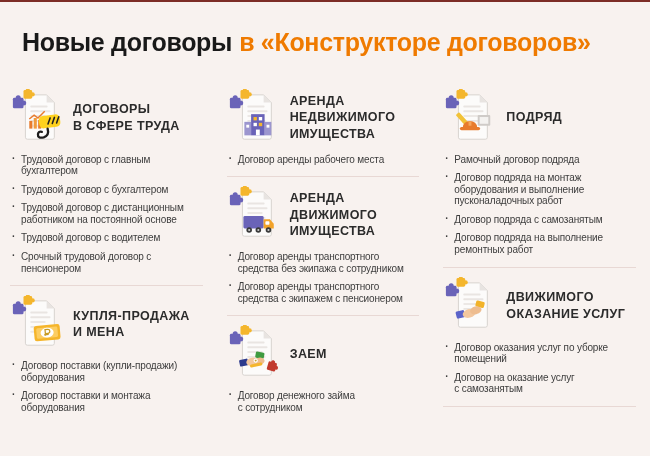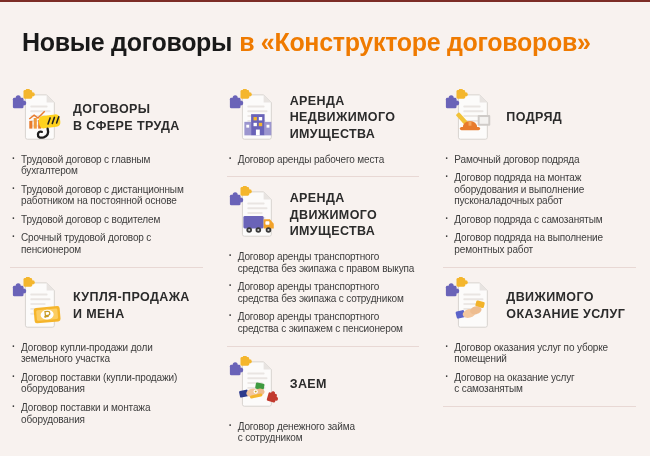--- a/index.html
+++ b/index.html
@@ -98,20 +98,21 @@
             </g>
             <path d="M39 41 q2 7 -4 9 q-6.5 1.6 -6 -3.2 q0.4 -3.4 4 -2.4" fill="none" stroke="#1c1c1c" stroke-width="2.4" stroke-linecap="round"></path>
             <use href="#puzzle-tl"></use>
           </svg>
         </span>
         <h2 class="sec-title">ДОГОВОРЫ
 В СФЕРЕ ТРУДА</h2>
       </div>
       <ul class="items">
           <li>Трудовой договор с главным бухгалтером</li>
+          <li>Трудовой договор с бухгалтером</li>
           <li>Трудовой договор с дистанционным работником на постоянной основе</li>
           <li>Трудовой договор с водителем</li>
           <li>Срочный трудовой договор с пенсионером</li>
         </ul>
     </section>
 
     <hr class="divider">
 
     <section>
       <div class="sec-head">
@@ -124,21 +125,20 @@
               <ellipse cx="38.5" cy="39" rx="6.8" ry="5" fill="#ffffff"></ellipse>
               <path d="M36.6 42.2 v-6.6 h2.7 a2.1 2.1 0 0 1 0 4.2 h-2.7 m-1.4 1.2 h4.8" stroke="#c79b25" stroke-width="1.3" fill="none"></path>
             </g>
             <use href="#puzzle-tl"></use>
           </svg>
         </span>
         <h2 class="sec-title">КУПЛЯ-ПРОДАЖА
 И МЕНА</h2>
       </div>
       <ul class="items">
-          <li>Договор купли-продажи доли земельного участка</li>
           <li>Договор поставки (купли-продажи) оборудования</li>
           <li>Договор поставки и монтажа оборудования</li>
         </ul>
     </section>
   </div>
 
   <div class="col">
     <section>
       <div class="sec-head">
         <span class="icon">
@@ -191,21 +191,20 @@
                 <circle cx="43" cy="45.5" r="1.1"></circle>
             </g>
             <use href="#puzzle-tl"></use>
           </svg>
         </span>
         <h2 class="sec-title">АРЕНДА
 ДВИЖИМОГО
 ИМУЩЕСТВА</h2>
       </div>
       <ul class="items">
-          <li>Договор аренды транспортного средства без экипажа с правом выкупа</li>
           <li>Договор аренды транспортного средства без экипажа с сотрудником</li>
           <li>Договор аренды транспортного средства с экипажем с пенсионером</li>
         </ul>
     </section>
 
     <hr class="divider">
 
     <section>
       <div class="sec-head">
         <span class="icon">

